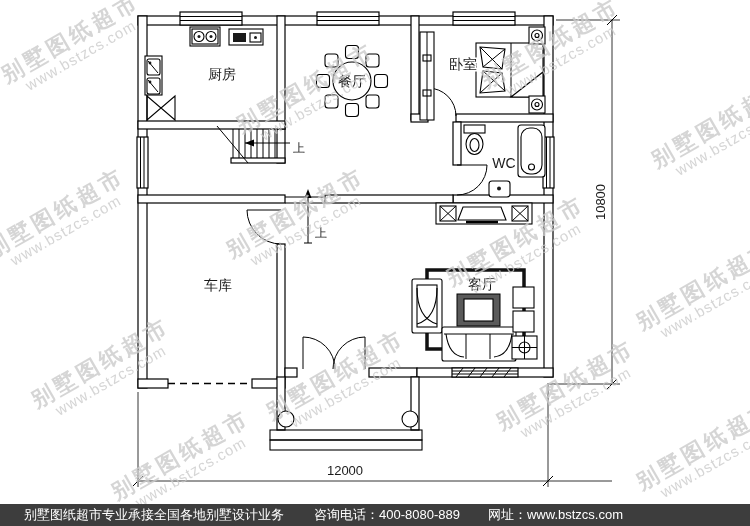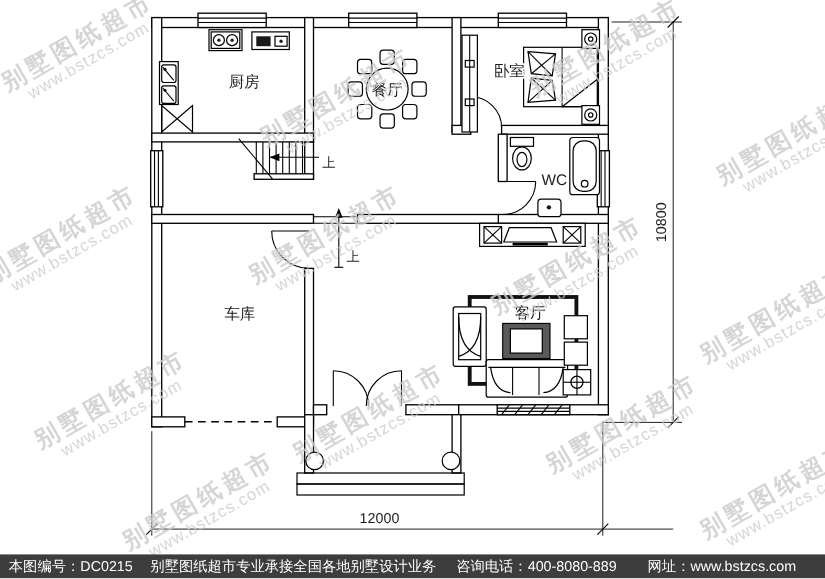--- a/index.html
+++ b/index.html
@@ -21,21 +21,21 @@
   .wm{position:absolute;width:170px;transform:rotate(-30deg);text-align:center;
       color:#cbcbcb;z-index:2;pointer-events:none;line-height:1.1;opacity:.8;}
   .wm .l1{display:block;font-size:22px;font-weight:bold;letter-spacing:4px;}
   .wm .l2{display:block;font-size:15px;letter-spacing:1px;}
   
   .footer{position:absolute;left:0;right:0;bottom:0;height:22px;background:#3d3d3d;
           color:#fff;display:flex;align-items:center;font-size:13px;z-index:3;
           padding:0 8px;box-sizing:border-box;white-space:nowrap;}
   .footer span{display:inline-block;}
   .footer .f2{margin-left:16px;}
-  .footer .f3{margin-left:18px;}
+  .footer .f3{margin-left:30px;}
   .footer .f4{margin-left:28px;}
 </style>
 </head>
 <body>
 
 <div class="screen">
 
   <svg class="plan-svg" width="750" height="504" viewBox="0 0 750 504">
 
     <g>
@@ -357,19 +357,18 @@
   <div class="wm" style="left:100px;top:442px">
       <span class="l1">别墅图纸超市</span>
       <span class="l2">www.bstzcs.com</span>
     </div>
   <div class="wm" style="left:625px;top:432px">
       <span class="l1">别墅图纸超市</span>
       <span class="l2">www.bstzcs.com</span>
     </div>
 
   <div class="footer">
-    <span class="f1">本图编号：DC0215</span>
     <span class="f2">别墅图纸超市专业承接全国各地别墅设计业务</span>
     <span class="f3">咨询电话：400-8080-889</span>
     <span class="f4">网址：www.bstzcs.com</span>
   </div>
 
 </div>
 
 </body></html>

